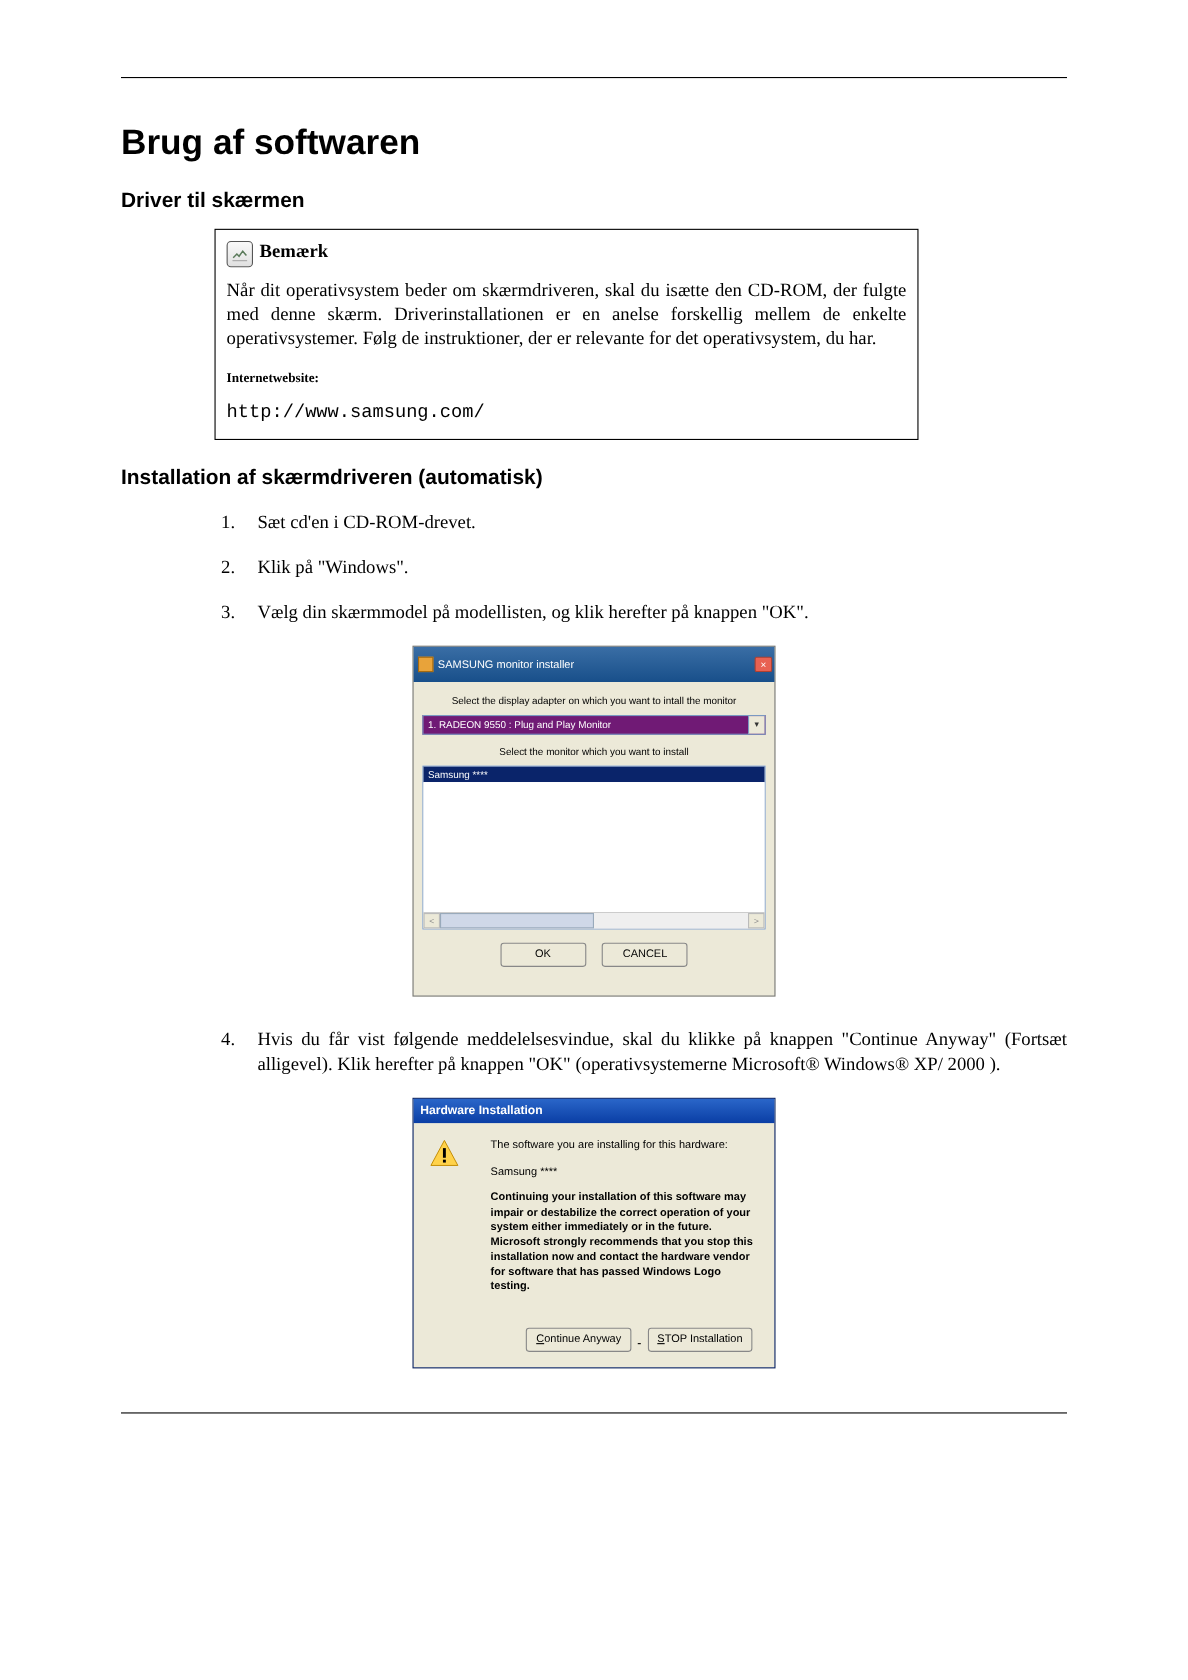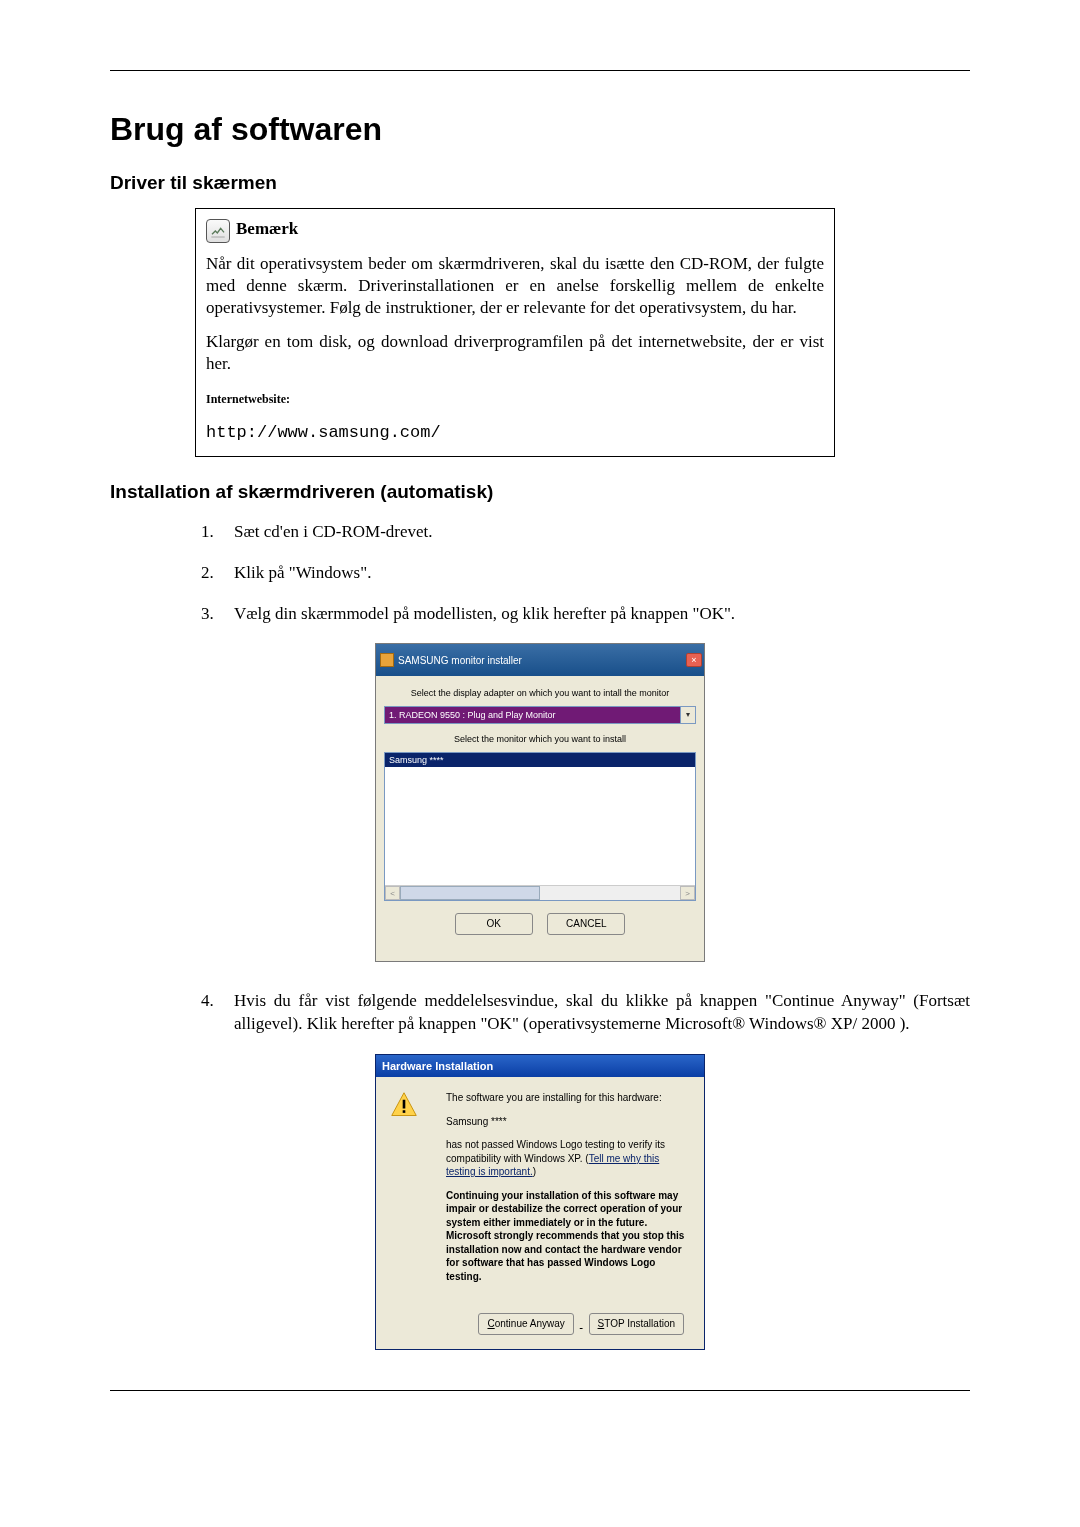--- a/index.html
+++ b/index.html
@@ -248,21 +248,20 @@
   <div class="note-header">
     <span class="note-icon">
       <svg viewBox="0 0 24 24">
           <path d="M3 17l5-5 3 3 5-7 5 6" fill="none" stroke="#5a7a5a" stroke-width="2"></path>
           <path d="M2 21h20" stroke="#888" stroke-width="1"></path>
         </svg>
     </span>
     <span class="note-title">Bemærk</span>
   </div>
   <p>Når dit operativsystem beder om skærmdriveren, skal du isætte den CD-ROM, der fulgte med denne skærm. Driverinstallationen er en anelse forskellig mellem de enkelte operativsystemer. Følg de instruktioner, der er relevante for det operativsystem, du har.</p>
-  <p>Klargør en tom disk, og download driverprogramfilen på det internetwebsite, der er vist her.</p>
   <p><span class="bold-label">Internetwebsite:</span></p>
   <p>http://www.samsung.com/</p>
 </div>
 
 <h2 class="section2">Installation af skærmdriveren (automatisk)</h2>
 
 <ol>
   <li>Sæt cd'en i CD-ROM-drevet.</li>
   <li>Klik på "Windows".</li>
   <li>Vælg din skærmmodel på modellisten, og klik herefter på knappen "OK".</li>
@@ -315,23 +314,20 @@
       <span class="warn-icon">
         <svg viewBox="0 0 32 32">
             <polygon points="16,2 30,28 2,28" fill="#ffd24a" stroke="#c28a00" stroke-width="1"></polygon>
             <rect x="14.5" y="10" width="3" height="10" fill="#000"></rect>
             <rect x="14.5" y="22" width="3" height="3" fill="#000"></rect>
           </svg>
       </span>
       <div class="dlg2-text">
         <p>The software you are installing for this hardware:</p>
         <p>Samsung ****</p>
-        <p>
-          <span>has not passed Windows Logo testing to verify its compatibility with Windows XP. (</span><span class="dlg2-link">Tell me why this testing is important.</span><span>)</span>
-        </p>
         <p class="dlg2-bold">Continuing your installation of this software may impair or destabilize the correct operation of your system either immediately or in the future. Microsoft strongly recommends that you stop this installation now and contact the hardware vendor for software that has passed Windows Logo testing.</p>
       </div>
     </div>
     <div class="dlg2-btns">
       <span class="winbtn underline-first">Continue Anyway</span>
       <span class="winbtn underline-first">STOP Installation</span>
     </div>
   </div>
 </div>
 

